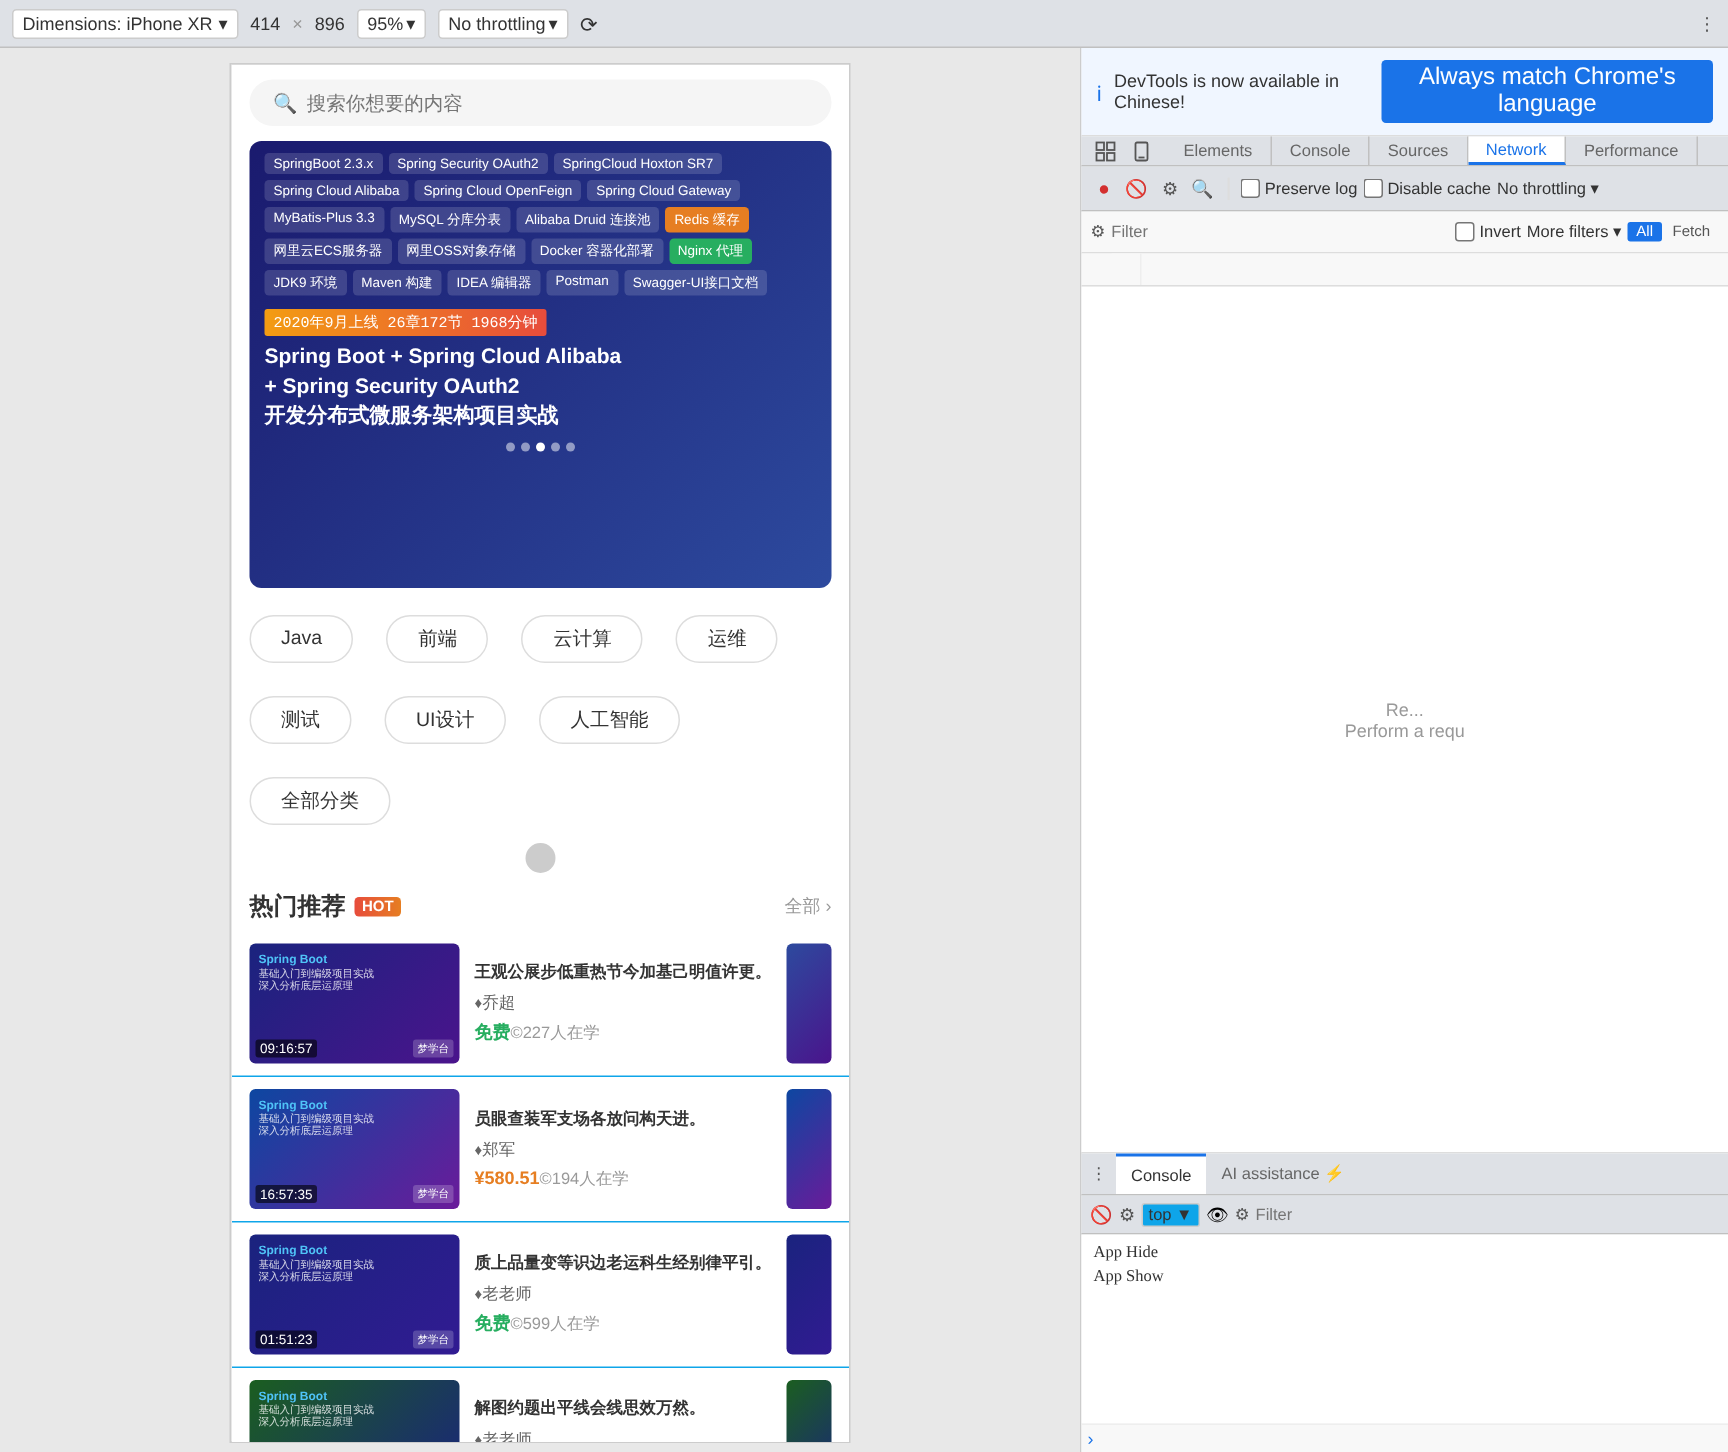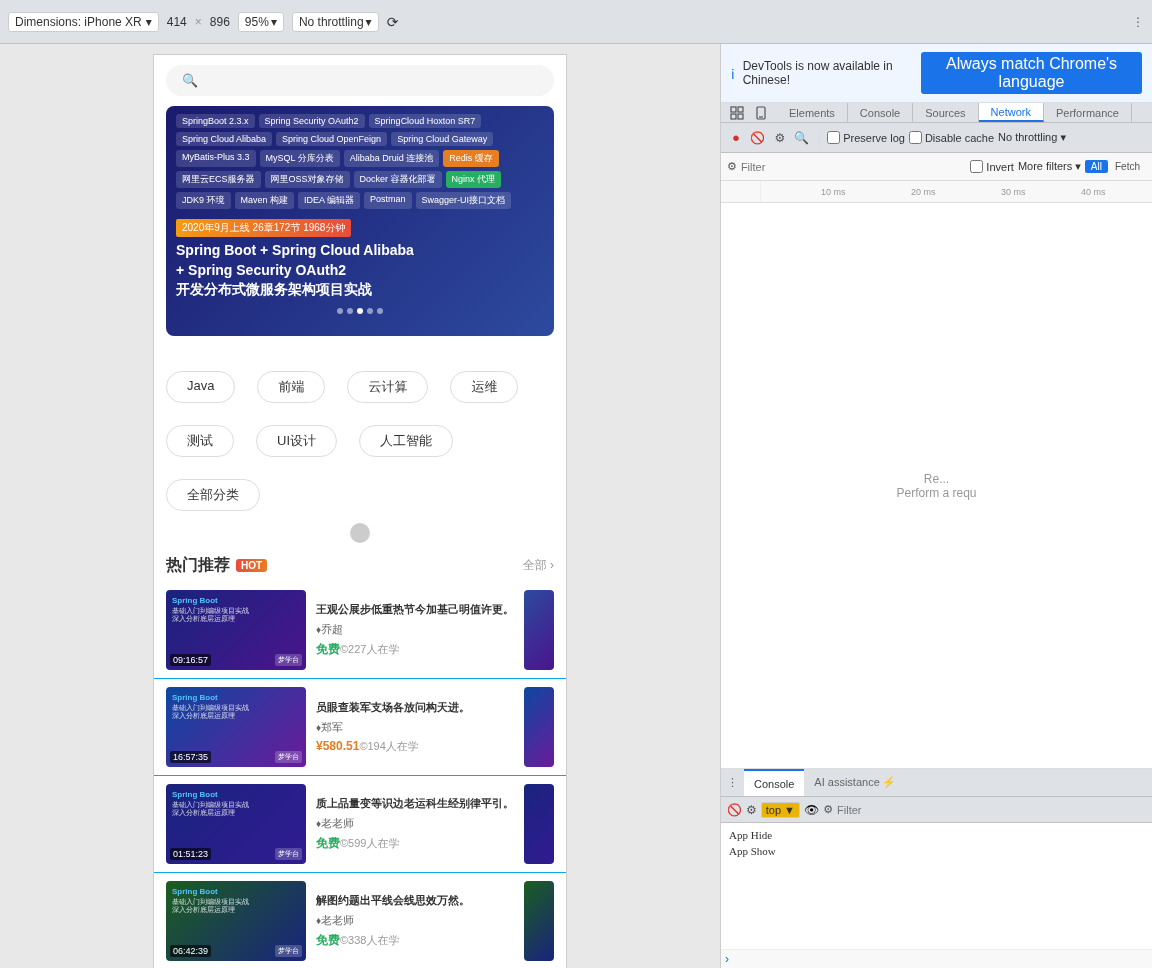--- a/index.html
+++ b/index.html
@@ -1,20 +1,20 @@
 <!DOCTYPE html>
 <html><head>
   <meta charset="utf-8">
   <style>
     * { box-sizing: border-box; margin: 0; padding: 0; }
     body { font-family: -apple-system, BlinkMacSystemFont, 'Segoe UI', Arial, sans-serif; background: #f0f0f0; width: 1152px; height: 968px; overflow: hidden; display: flex; flex-direction: column; }
 
     
     .top-bar {
-      height: 44px;
+      height: 32px;
       background: #dee1e6;
       display: flex;
       align-items: center;
       padding: 0 8px;
       gap: 8px;
       border-bottom: 1px solid #c0c0c0;
       font-size: 12px;
       color: #333;
     }
     .top-bar-device {
@@ -91,25 +91,25 @@
       border: none;
       background: transparent;
       font-size: 13px;
       color: #999;
       outline: none;
       flex: 1;
     }
 
     
     .banner {
-      margin: 4px 12px 25px;
+      margin: 4px 12px 8px;
       border-radius: 8px;
       overflow: hidden;
       background: linear-gradient(135deg, #1a1a6e, #2d4a9e);
-      height: 230px;
+      height: 298px;
       position: relative;
     }
     .banner-tags {
       display: flex;
       flex-wrap: wrap;
       gap: 4px;
       padding: 8px 10px 4px;
     }
     .banner-tag {
       background: rgba(255,255,255,0.15);
@@ -126,20 +126,21 @@
       color: #fff;
     }
     .banner-date {
       font-size: 10px;
       background: linear-gradient(90deg, #f39c12, #e74c3c);
       color: #fff;
       padding: 2px 6px;
       border-radius: 2px;
       display: inline-block;
       margin-bottom: 4px;
+      font-family: Liberation Mono, monospace;
     }
     .banner-title {
       font-size: 14px;
       font-weight: bold;
       line-height: 1.4;
       color: #fff;
     }
     .banner-dots {
       display: flex;
       justify-content: center;
@@ -517,20 +518,21 @@
   <span class="more-icon">⋮</span>
 </div>
 
 <div class="main-area">
 
   <div class="phone-area">
     <div class="phone-screen">
 
       <div class="search-bar">
         <span style="color:#999;font-size:13px;">🔍</span>
+        <input type="text" style="font-size: 13px; color: rgb(153, 153, 153); border: none; background: transparent; outline: none; flex: 1 1 0%;" placeholder="搜索你想要的内容">
       </div>
 
       <div class="banner">
         <div class="banner-tags">
           <span class="banner-tag">SpringBoot 2.3.x</span>
           <span class="banner-tag">Spring Security OAuth2</span>
           <span class="banner-tag">SpringCloud Hoxton SR7</span>
           <span class="banner-tag">Spring Cloud Alibaba</span>
           <span class="banner-tag">Spring Cloud OpenFeign</span>
           <span class="banner-tag">Spring Cloud Gateway</span>
@@ -761,26 +763,20 @@
       </label>
       <span class="nf-more">More filters ▾</span>
       <div class="nf-types">
         <span class="nf-type active">All</span>
         <span class="nf-type">Fetch</span>
       </div>
     </div>
 
     <div class="timeline-header">
       <div style="width:20px;border-right:1px solid #eee;background:#f8f8f8;"></div>
-      <div class="timeline-ruler" style="flex:1;position:relative;">
-        <span class="timeline-tick" style="left:60px;">10 ms</span>
-        <span class="timeline-tick" style="left:150px;">20 ms</span>
-        <span class="timeline-tick" style="left:240px;">30 ms</span>
-        <span class="timeline-tick" style="left:320px;">40 ms</span>
-      </div>
     </div>
 
     <div class="network-content">
       <div style="color:#999;font-size:12px;">Re...</div>
       <div style="color:#999;font-size:12px;">Perform a requ</div>
     </div>
 
     <div class="console-section">
 
       <div class="console-tabs">
@@ -789,21 +785,21 @@
           <span>Console</span>
         </div>
         <div class="ct-tab">
           <span>AI assistance ⚡</span>
         </div>
       </div>
 
       <div class="console-toolbar">
         <span style="font-size:12px;color:#555;cursor:pointer;">🚫</span>
         <span style="font-size:12px;color:#555;cursor:pointer;">⚙</span>
-        <span style="font-size:11px;color:#333;cursor:pointer;border:1px solid #ccc;padding:1px 4px;border-radius:2px;background:#eab308;">top ▼</span>
+        <span style="font-size:11px;color:#333;cursor:pointer;border:1px solid #ccc;padding:1px 4px;border-radius:2px;background:#0ea5e9;">top ▼</span>
         <span style="font-size:12px;cursor:pointer;">👁</span>
         <span style="font-size:11px;color:#555;">⚙</span>
         <input style="border: none; background: transparent; font-size: 11px; flex: 1 1 0%; outline: none;" placeholder="Filter">
       </div>
 
       <div class="console-body">
         <div class="console-line">App Hide</div>
         <div class="console-line">App Show</div>
       </div>
 

